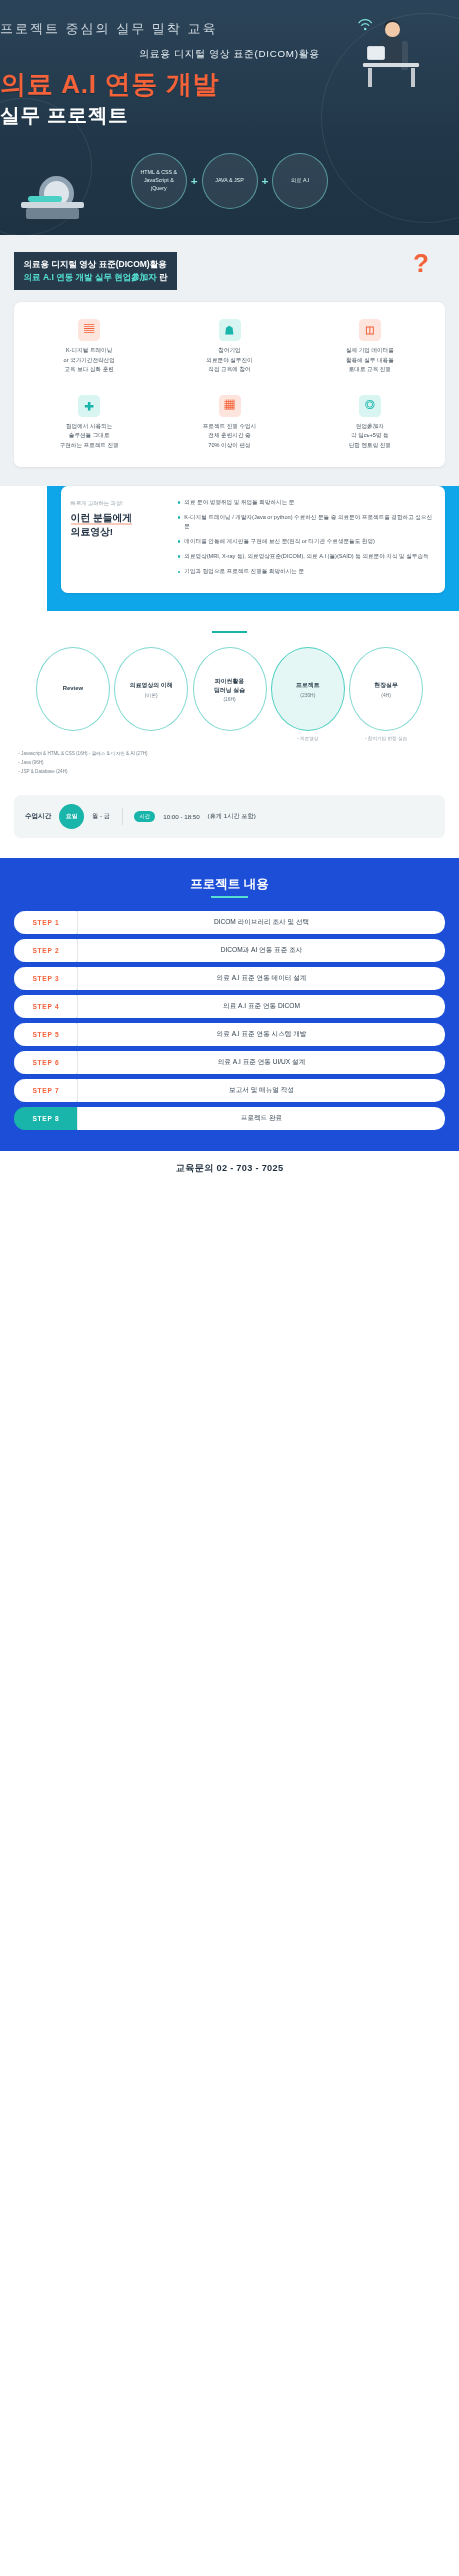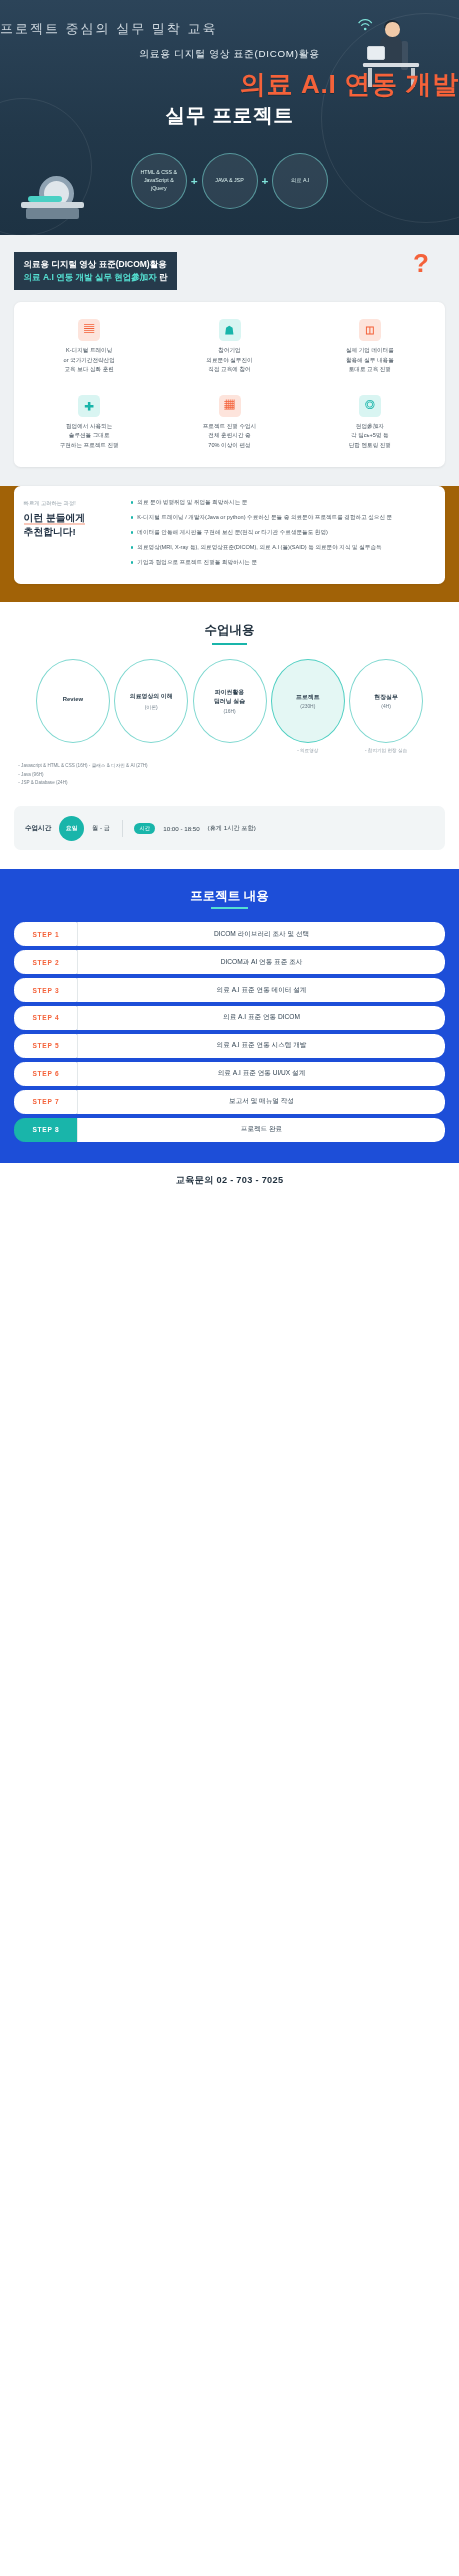--- a/index.html
+++ b/index.html
@@ -47,32 +47,31 @@
   .hero-sub {
     text-align: center;
     color: #eaf2f6;
     font-size: 9.8px;
     letter-spacing: 0.7px;
     margin-bottom: 7.9px;
     position: relative;
     z-index: 3;
   }
   .hero-title {
-    text-align: right;
+    text-align: left;
     font-size: 26px;
     font-weight: bold;
     color: #f4623a;
     letter-spacing: 0.7px;
     line-height: 1.18;
     position: relative;
     z-index: 3;
     text-shadow: 0 1.3px 0 rgba(0,0,0,0.25);
   }
   .hero-title2 {
-    text-align: center;
     font-size: 19.7px;
     font-weight: bold;
     color: #ffffff;
     letter-spacing: 0.7px;
     margin-top: 2.6px;
     position: relative;
     z-index: 3;
   }
 
   
@@ -200,21 +199,21 @@
   .feat-ico {
     width: 22px; height: 22px; margin: 0 auto 5.3px auto;
     border-radius: 4.6px; background: #fde4dc;
     display: flex; align-items: center; justify-content: center;
     color: #f4623a; font-size: 9.8px; font-weight: bold;
   }
   .feat-ico.teal { background: #d9f5f2; color: #19b5aa; }
   .feat-txt { font-size: 5.6px; color: #44515c; line-height: 1.7; }
 
   
-  .sec-reco { background:#a16207; padding: 0 14.4px 18.4px 14.4px; }
+  .sec-reco { background:#0ea5e9; padding: 0 14.4px 18.4px 14.4px; margin-left: 47px; }
   .reco-card {
     background: #fff; border-radius: 6.6px; padding: 10.5px 9.2px;
     display: flex; gap: 9.2px; box-shadow: 0 0.7px 2.6px rgba(0,0,0,0.07);
   }
   .reco-left { width: 98px; flex: none; padding-top: 3.9px; }
   .reco-eyebrow { font-size: 5.3px; color: #9aa6ae; margin-bottom: 3.9px; }
   .reco-title { font-size: 9.8px; font-weight: bold; color: #223244; line-height: 1.45; }
   .reco-title .u { border-bottom: 2px solid #f9c9bb; }
   .reco-list { flex: 1; padding-top: 1.3px; }
   .reco-li {
@@ -400,35 +399,34 @@
       </div>
     </div>
   </div>
 
   <div class="sec-reco">
     <div class="reco-card">
       <div class="reco-left">
         <div class="reco-eyebrow">빠르게 고려하는 과정!</div>
         <div class="reco-title">
           <span class="u">이런 분들에게</span><br>
-          <span>추천합니다!</span>
+          <span>의료영상!</span>
         </div>
       </div>
       <div class="reco-list">
         <div class="reco-li">의료 분야 병행취업 및 취업을 희망하시는 분</div>
         <div class="reco-li">K-디지털 트레이닝 / 개발자(Java or python) 수료하신 분들 중 의료분야 프로젝트를 경험하고 싶으신 분</div>
         <div class="reco-li">데이터를 안동해 게시판을 구현해 보신 분(현직 or 타기관 수료생분들도 환영)</div>
         <div class="reco-li">의료영상(MRI, X-ray 등), 의료영상표준(DICOM), 의료 A.I (을)(SAID) 등 의료분야 지식 및 실무습득</div>
         <div class="reco-li">기업과 협업으로 프로젝트 진행을 희망하시는 분</div>
       </div>
     </div>
   </div>
 
   <div class="sec-curr">
-    <div class="sec-title">수업내용</div>
     <div class="sec-title-underline"></div>
 
     <div class="curr-flow">
       <div class="curr-node">
         <div class="curr-oval">
           <div class="curr-name" style="white-space:pre-line">Review</div>
           <div class="curr-hours"></div>
         </div>
         <div class="curr-note"></div>
       </div>

